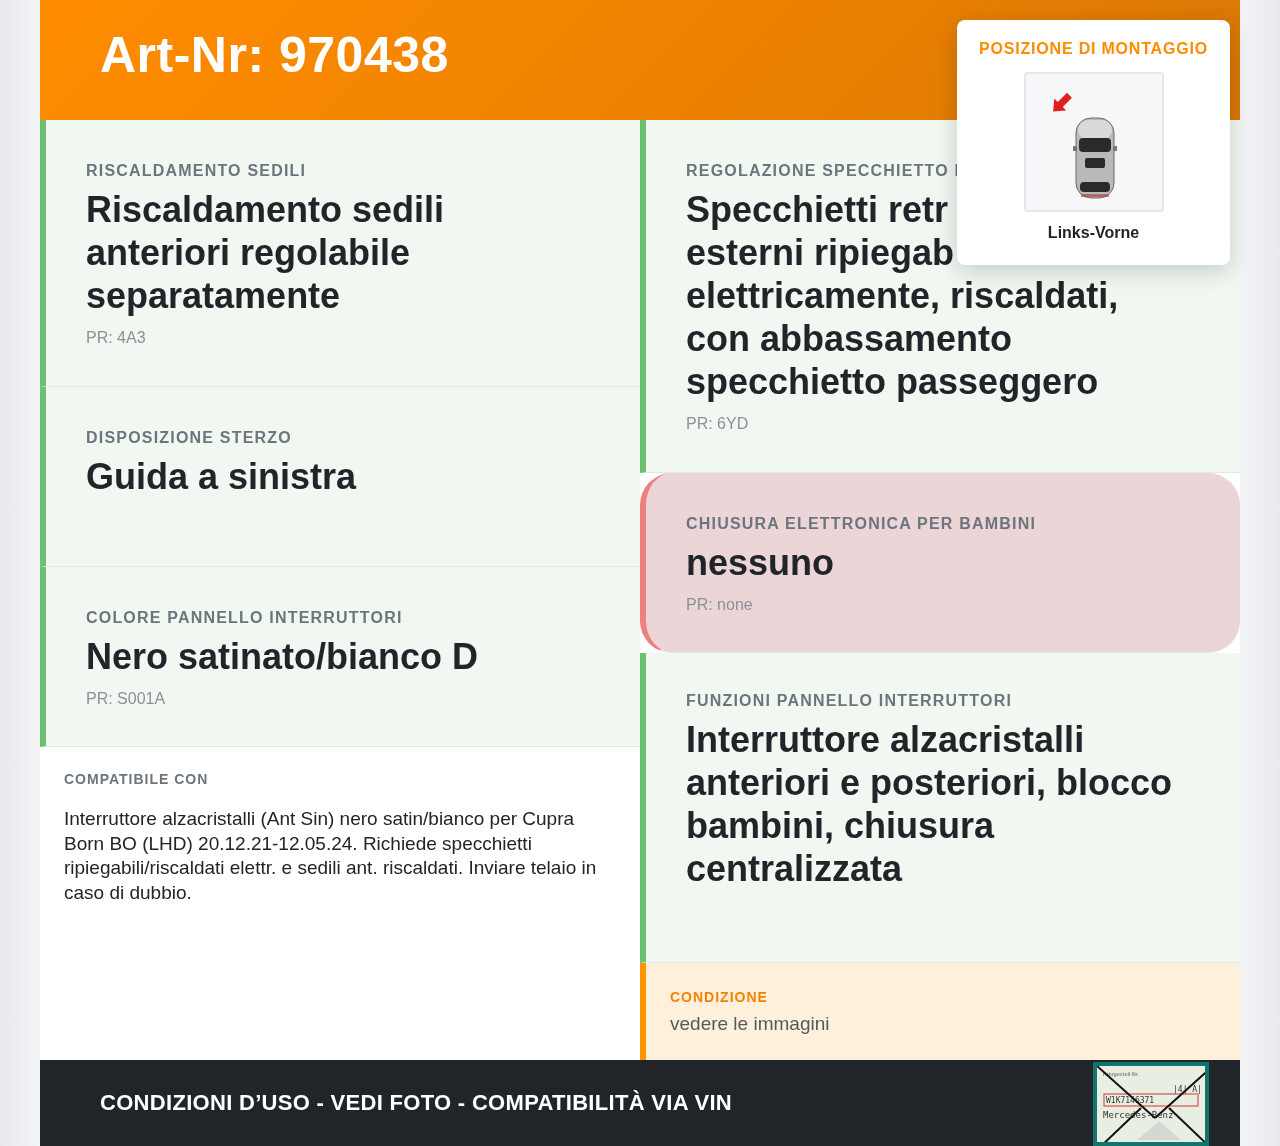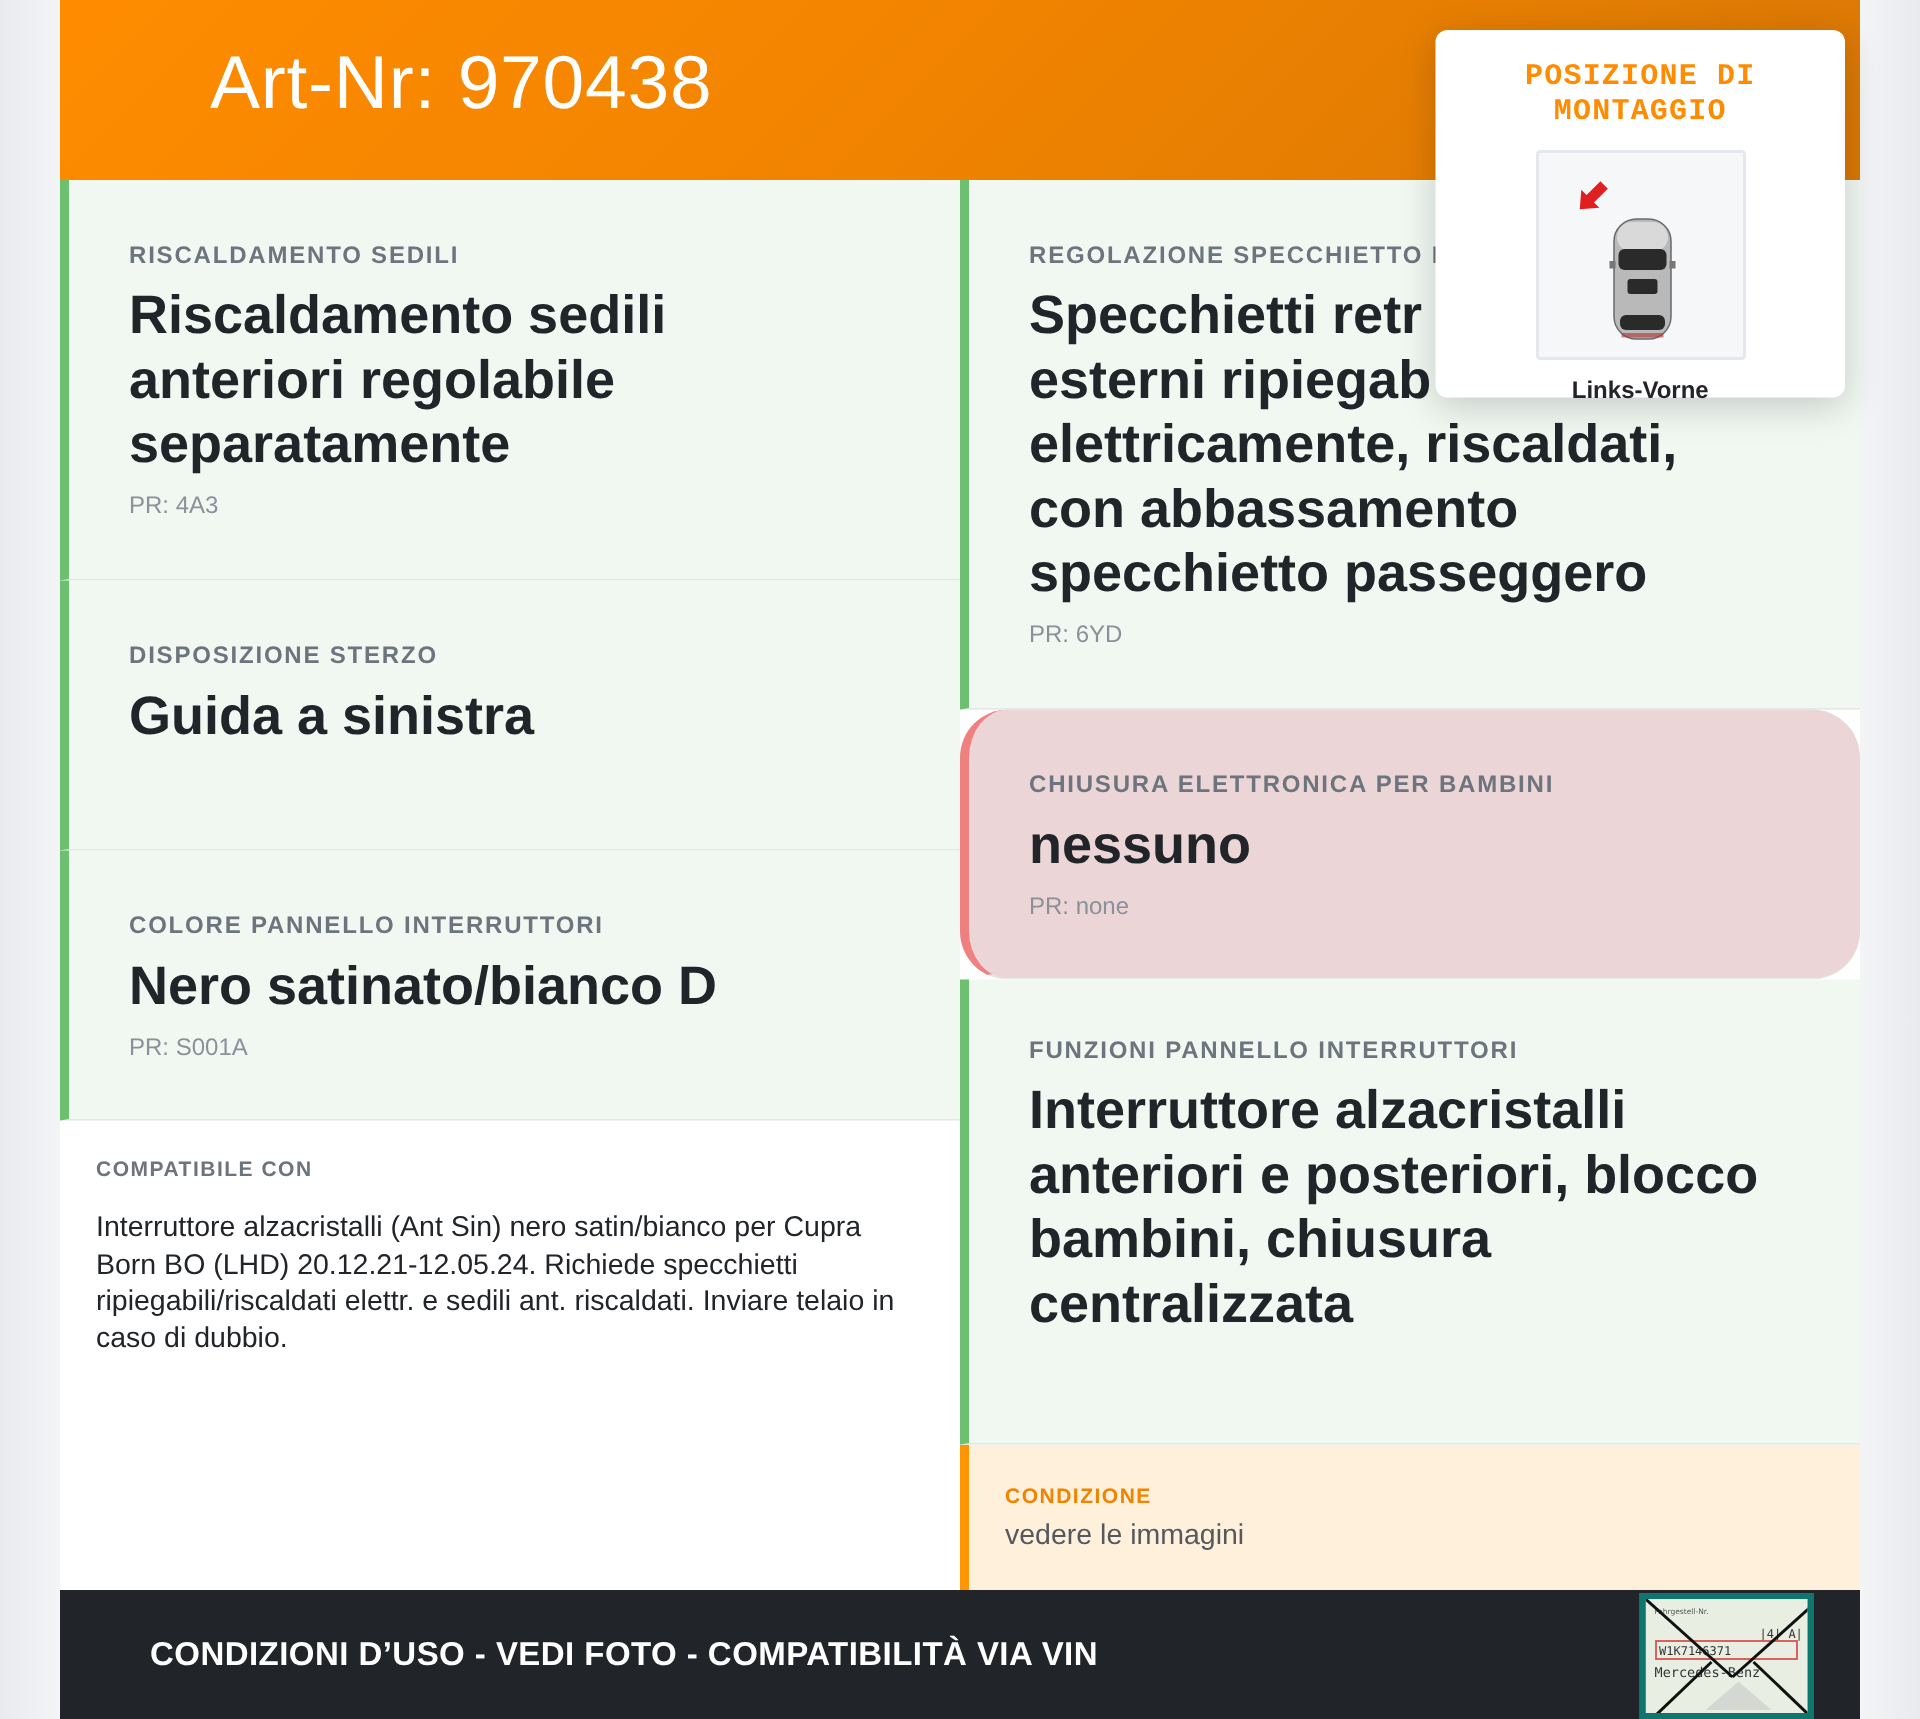--- a/index.html
+++ b/index.html
@@ -25,24 +25,23 @@
     .header {
       height: 120px;
       background: linear-gradient(135deg, #ff8c00 0%, #f08300 50%, #d97706 100%);
       display: flex;
       align-items: center;
       padding-left: 60px;
     }
     .header h1 {
       color: #ffffff;
       font-size: 50px;
-      font-weight: 400;
+      font-weight: 700;
       letter-spacing: 0.5px;
       margin-top: -10px;
-      margin-left: 40px;
     }
     .grid {
       display: flex;
       height: 940px;
     }
     .col {
       width: 600px;
       display: flex;
       flex-direction: column;
     }
@@ -146,25 +145,24 @@
       width: 273px;
       height: 245px;
       background: #ffffff;
       border-radius: 8px;
       box-shadow: 0 6px 24px rgba(0,0,0,0.18);
       text-align: center;
       padding-top: 20px;
     }
     .popup .title {
       color: #ff8c00;
-      font-size: 20px;
+      font-size: 16px;
       font-weight: 700;
       letter-spacing: 0.8px;
       text-transform: uppercase;
-      font-family: Liberation Mono, monospace;
     }
     .popup .img-box {
       width: 140px;
       height: 140px;
       margin: 14px auto 0 auto;
       background: #f6f7f9;
       border: 2px solid #e4e7eb;
       border-radius: 3px;
       position: relative;
     }

